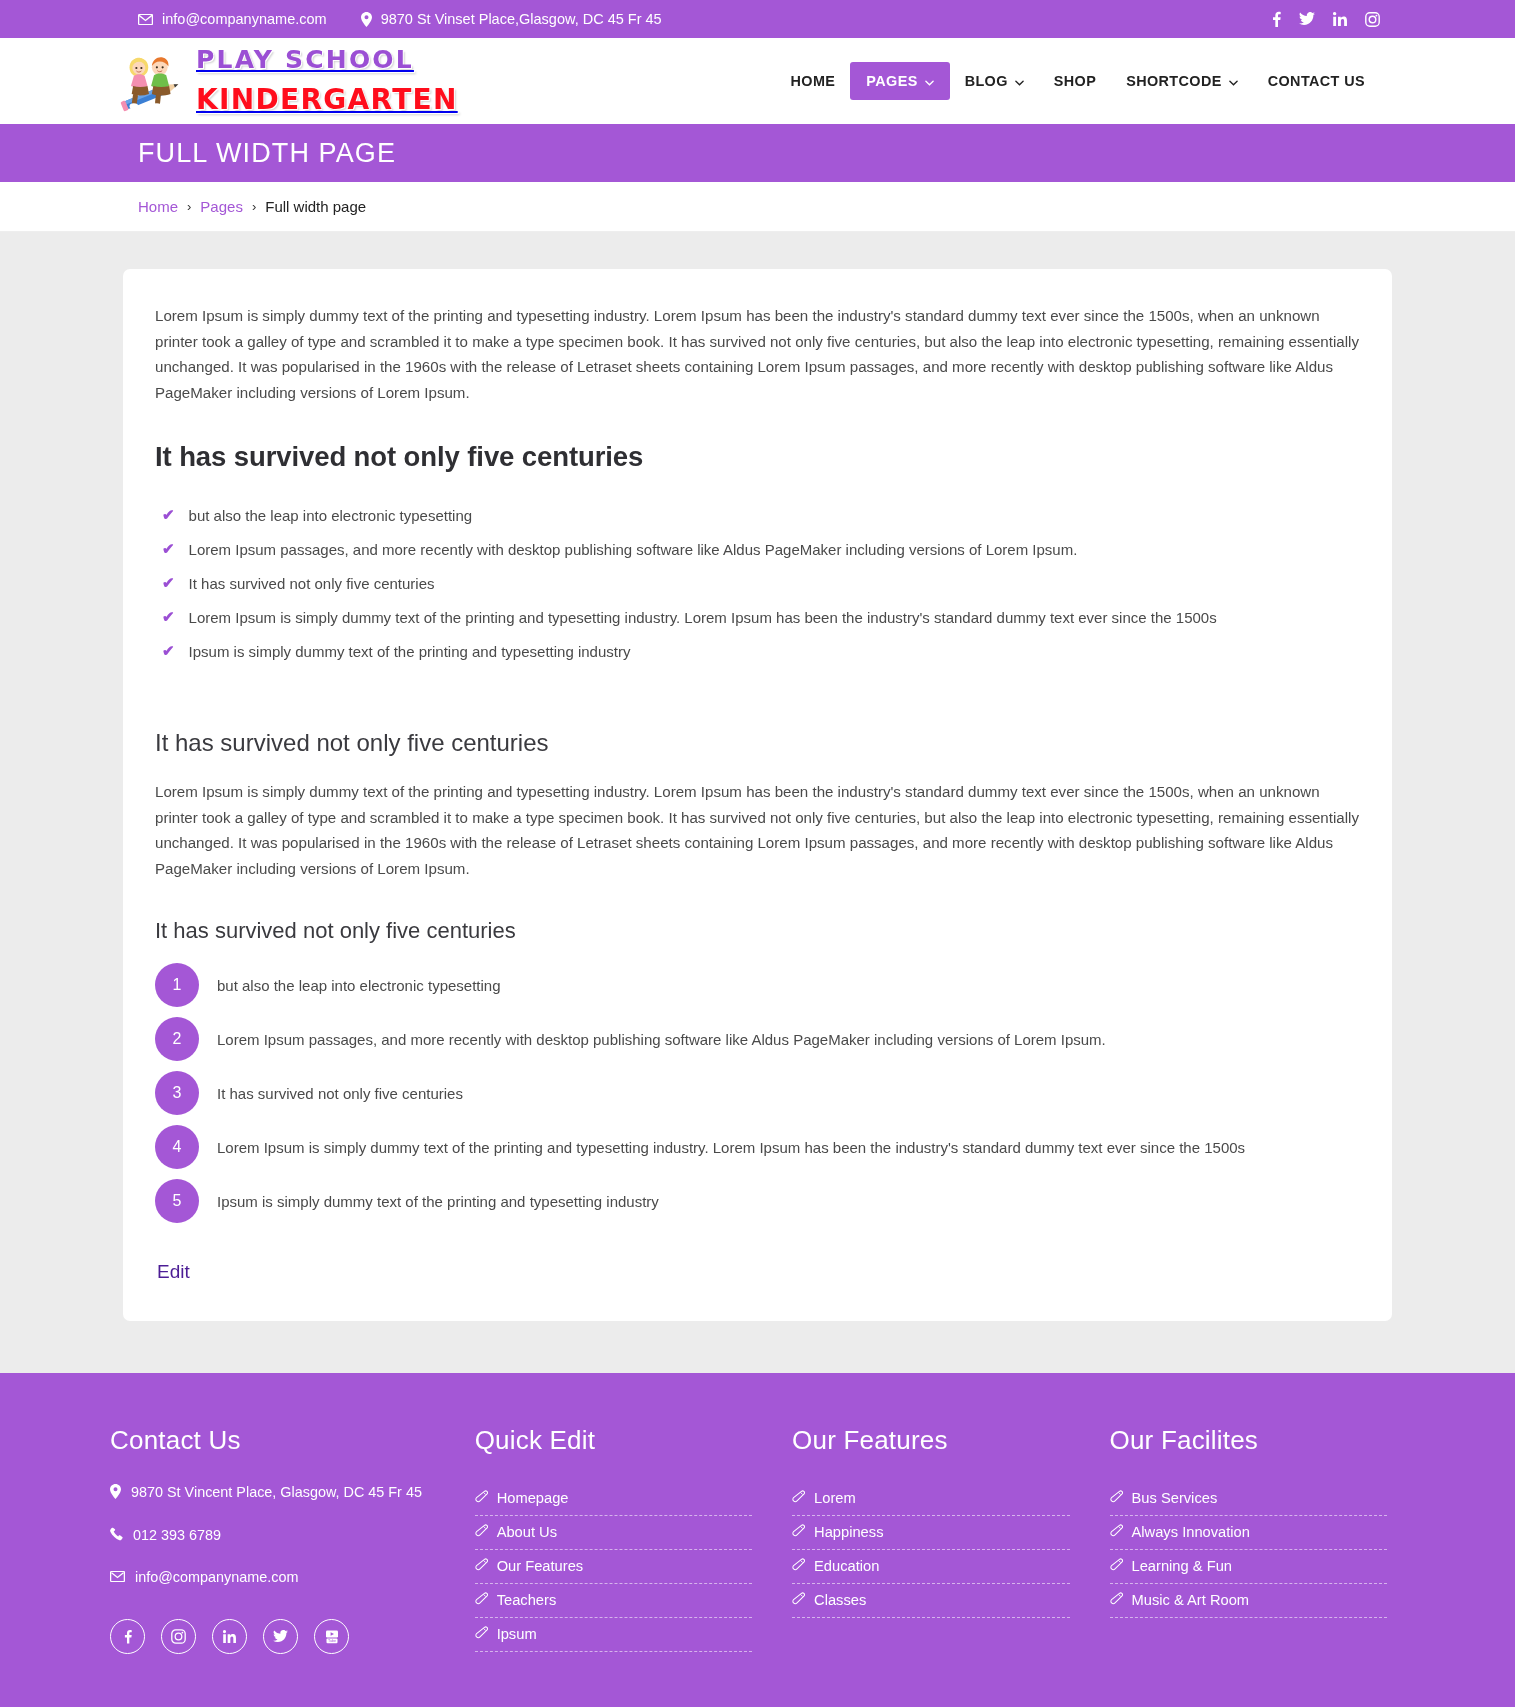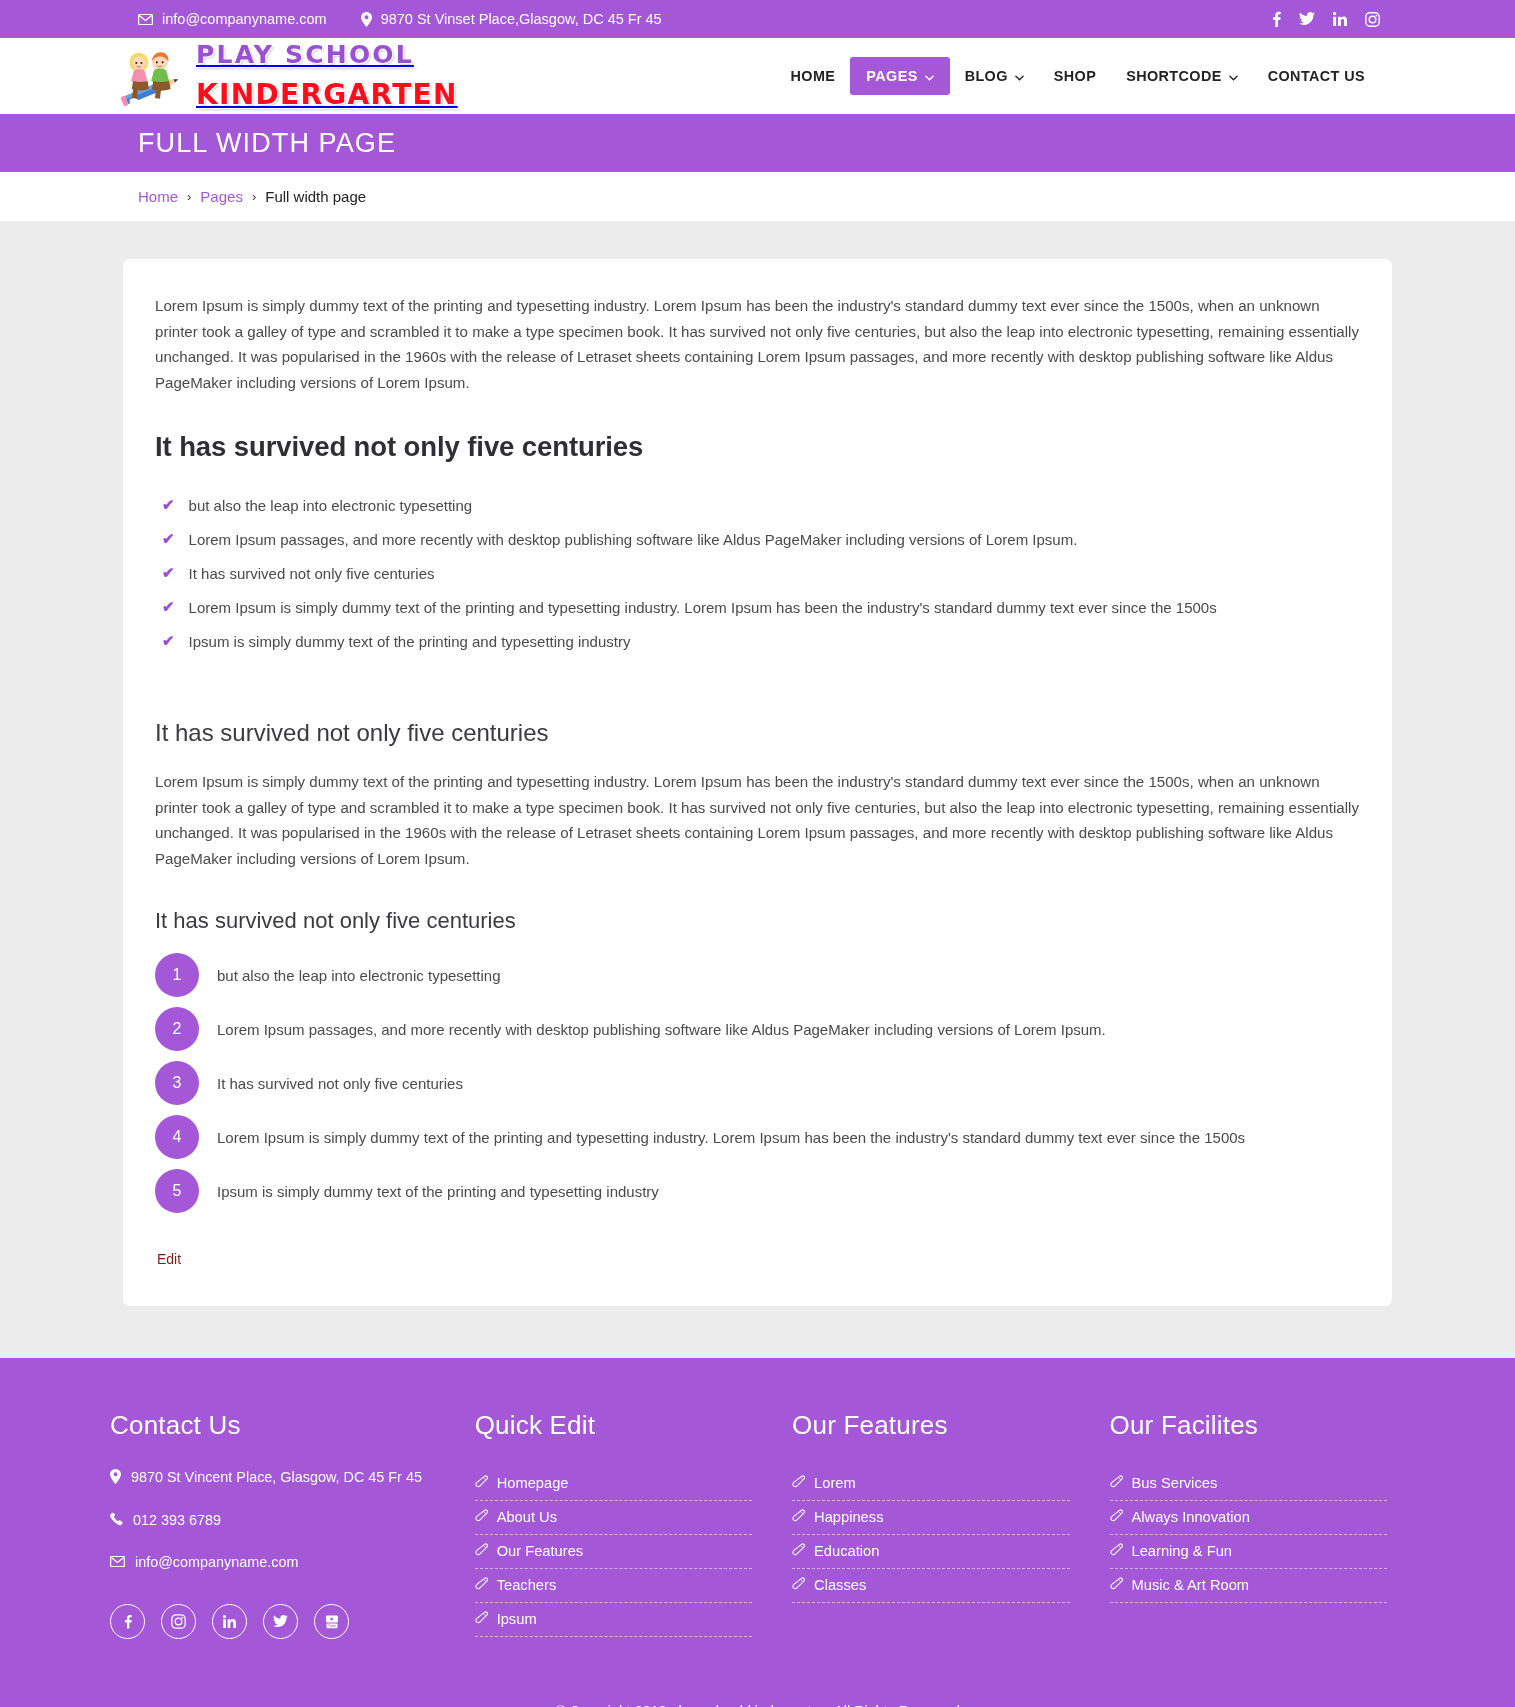--- a/index.html
+++ b/index.html
@@ -23,21 +23,21 @@
     font-size: 14.5px;
   }
   .topbar-left { display: flex; align-items: center; gap: 34px; }
   .tb-item { display: flex; align-items: center; gap: 9px; color: #fff; }
   .tb-item svg { display: block; }
   .topbar-right { margin-left: auto; display: flex; align-items: center; gap: 18px; }
   .topbar-right a { color: #fff; display: flex; align-items: center; }
 
   
   .header {
-    height: 76px;
+    height: 86px;
     background: #fff;
     display: flex;
     align-items: center;
     padding: 0 135px 0 118px;
   }
   .logo { display: flex; align-items: center; gap: 6px; }
   .logo-kids { width: 72px; height: 62px; flex: 0 0 72px; }
   .logo-text { line-height: 1; padding-bottom: 2px;}
   .logo-line1 {
     font-size: 25px; font-weight: bold; color: #9b4fd4; letter-spacing: 2.2px;
@@ -135,21 +135,21 @@
     width: 44px; height: 44px; flex: 0 0 44px;
     border-radius: 50%;
     background: #a457d6;
     color: #fff;
     display: flex; align-items: center; justify-content: center;
     font-size: 16px;
   }
   a.edit-link {
     display: inline-block;
     margin-top: 33px; margin-left: 2px;
-    color: #7f1d1d; font-size: 14px; text-decoration: none;
+    color: #4c1d95; font-size: 19px; text-decoration: none;
   }
 
   
   footer { background: #a457d6; color: #fff; padding: 52px 0 0 0; }
   .footer-cols {
     display: flex;
     padding: 0 110px 0 110px;
     gap: 22px;
   }
   .fcol { flex: 1; padding-right: 18px; }

